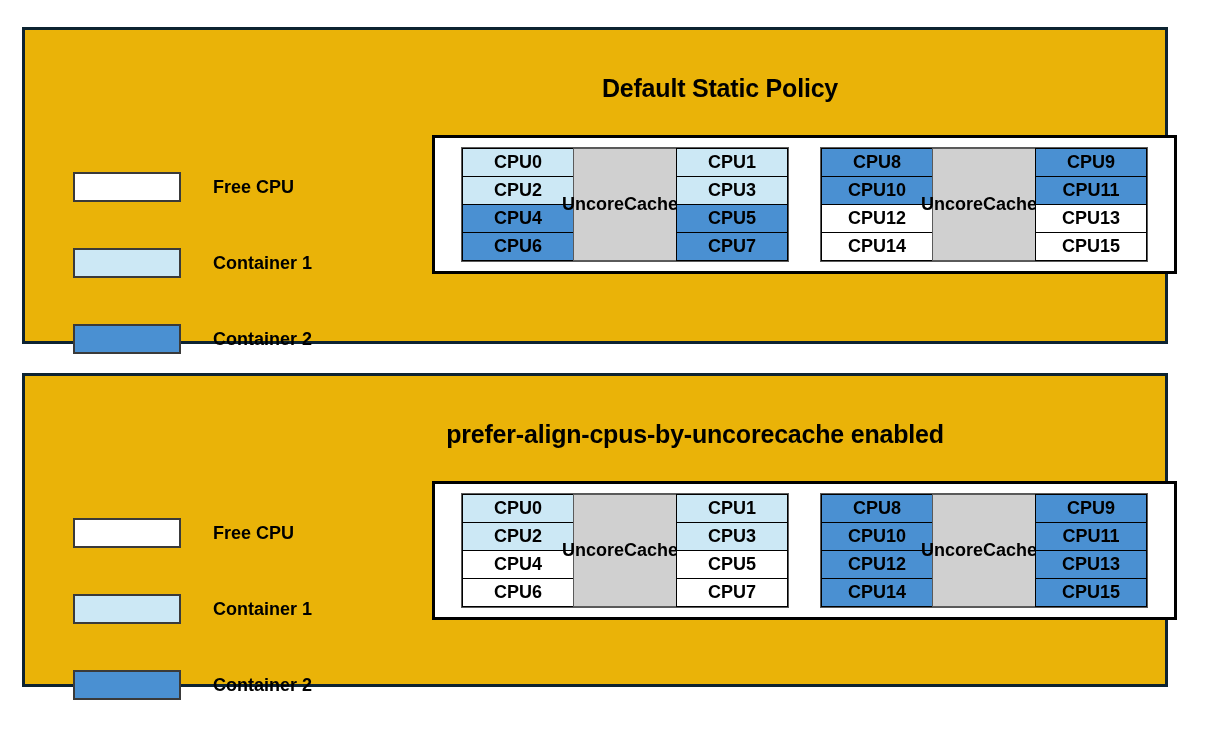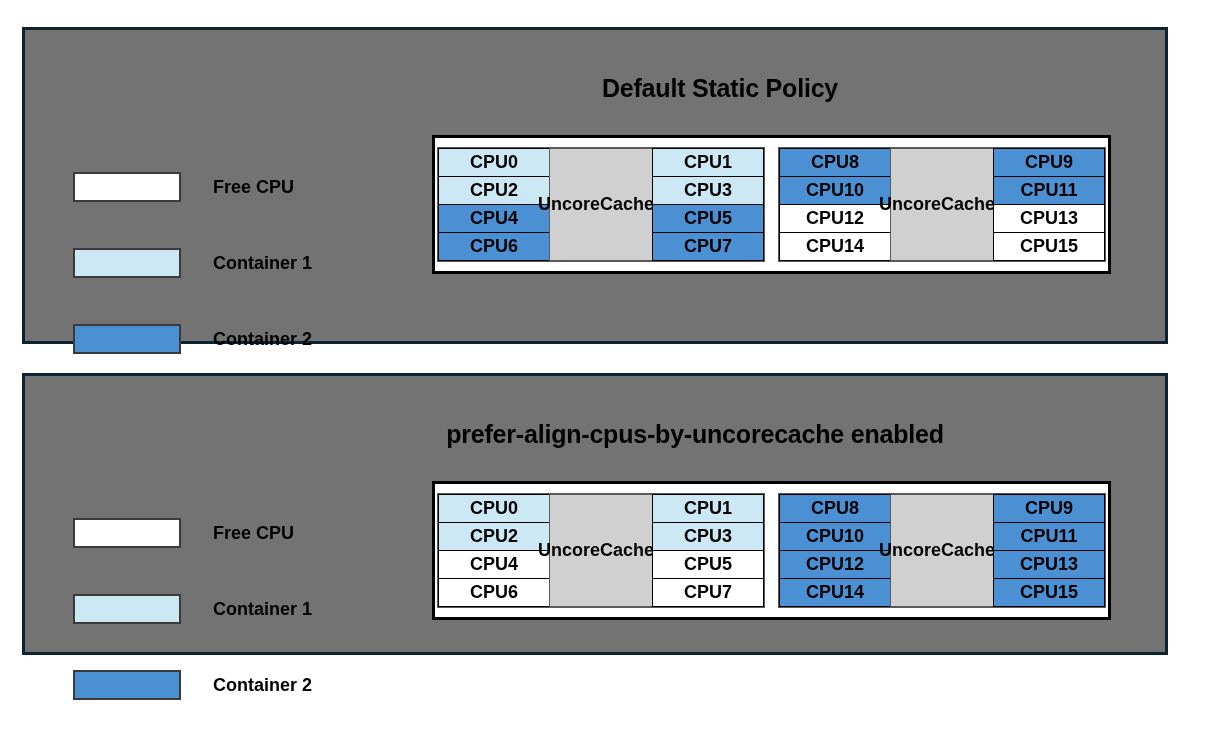--- a/index.html
+++ b/index.html
@@ -14,24 +14,24 @@
     position: relative;
     overflow: hidden;
   }
 
   .panel {
     position: absolute;
     left: 22px;
     width: 1146px;
     border: 3px solid #0d2331;
     box-sizing: border-box;
-    background: #737373;
+    background: #eab308;
   }
   #panel-top    { top: 27px;  height: 317px; }
-  #panel-bottom { top: 373px; height: 282px; }
+  #panel-bottom { top: 373px; height: 314px; }
 
   .panel-title {
     position: absolute;
     top: 44px;
     left: 0;
     width: 100%;
     text-align: center;
     font-weight: bold;
     font-size: 25px;
     color: #000000;
@@ -69,31 +69,31 @@
     white-space: nowrap;
   }
 
   
   .topology {
     position: absolute;
     top: 105px;
     left: 407px;
     border: 3px solid #000000;
     background: #ffffff;
-    padding: 9px 2px;
+    padding: 9px 26px;
     display: flex;
     box-sizing: border-box;
   }
 
   .cache-group {
     display: flex;
     border: 1px solid #5a5a5a;
     box-sizing: border-box;
   }
-  .cache-group + .cache-group { margin-left: 13px; }
+  .cache-group + .cache-group { margin-left: 31px; }
 
   .cpu-col {
     display: flex;
     flex-direction: column;
     width: 112px;
   }
 
   .cpu-cell {
     height: 29px;
     line-height: 27px;

